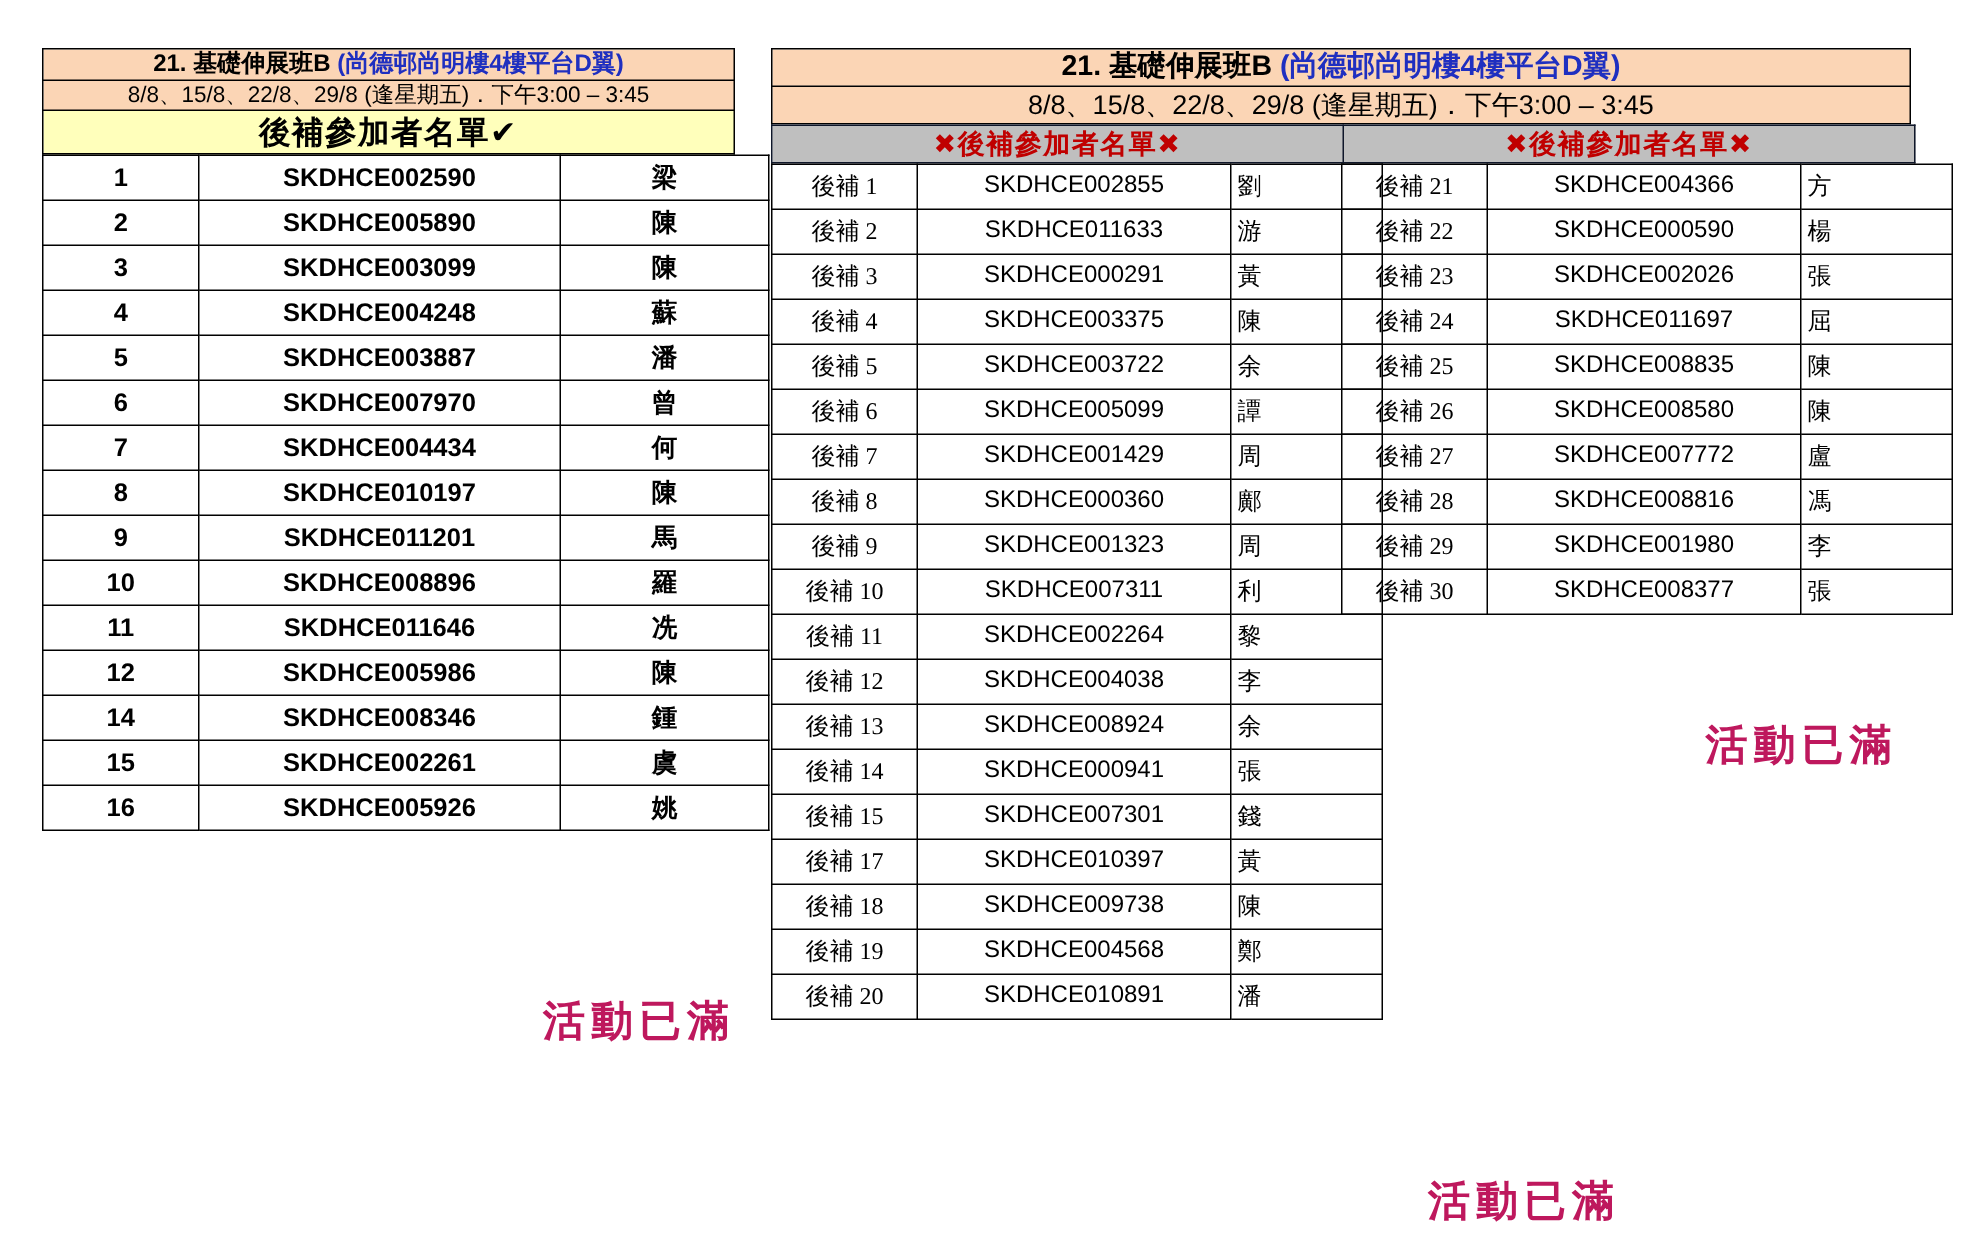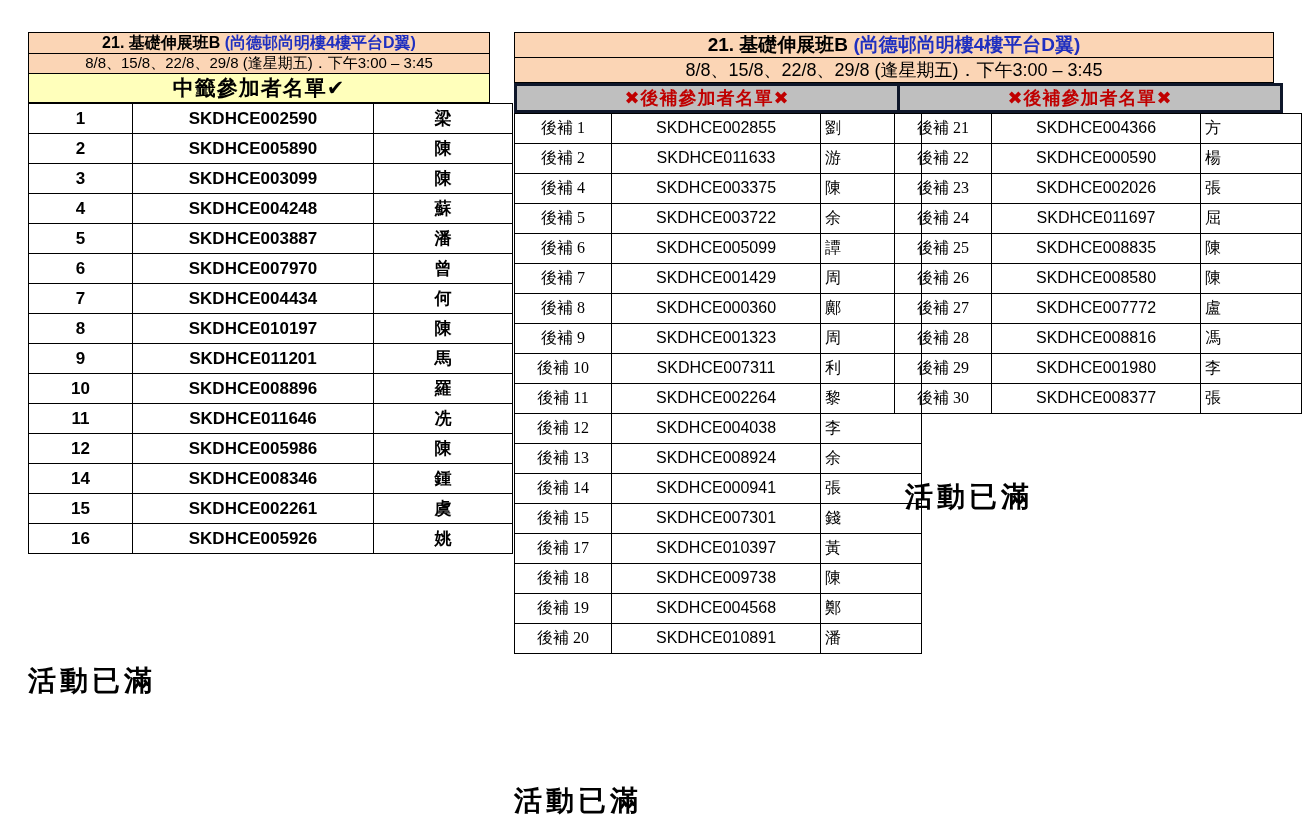--- a/index.html
+++ b/index.html
@@ -78,21 +78,21 @@
     border: 1px solid #000000;
     background: #ffffbb;
     text-align: center;
     font-size: 21px;
     font-weight: bold;
     padding: 5px 4px 6px 4px;
     letter-spacing: 1px;
   }
 
   .header-gray {
-    border: 3px solid #0f172a;
+    border: 1px solid #0f172a;
     background: #bfbfbf;
     text-align: center;
     font-size: 18px;
     font-weight: bold;
     color: #c00000;
     padding: 5px 4px 6px 4px;
     letter-spacing: 1px;
   }
 
   
@@ -131,25 +131,25 @@
     border: 1px solid #000000;
     height: 29px;
     font-size: 16px;
     padding: 0 4px;
   }
   .rn-num { width: 88px; text-align: center; font-size: 15px; font-family: Liberation Serif, serif; }
   .rn-code { width: 200px; text-align: center; }
   .rn-name { width: 92px; text-align: left; padding-left: 8px; }
 
   .full-note {
-    color: #000000;
+    color: #be185d;
     font-weight: bold;
     font-size: 28px;
     letter-spacing: 4px;
-    text-align: left;
+    text-align: right;
   }
 
   .left-full {
     position: absolute;
     left: 28px;
     top: 662px;
     width: 462px;
   }
   .right-full-inner {
     position: absolute;
@@ -176,21 +176,21 @@
       <tbody>
           <tr class="hdr-row">
         <td class="title-cell">
           <span>21. 基礎伸展班B </span><span class="loc">(尚德邨尚明樓4樓平台D翼)</span>
         </td>
       </tr>
       <tr class="hdr-row">
         <td class="date-cell">8/8、15/8、22/8、29/8 (逢星期五)．下午3:00 – 3:45</td>
       </tr>
       <tr class="hdr-row">
-        <td class="header-yellow">中籤參加者名單✔</td>
+        <td class="header-yellow">後補參加者名單✔</td>
       </tr>
     </tbody>
       </table>
 
     <table class="list-left">
       <tbody id="left-rows">
           <tr>
             <td class="ln-num">1</td>
             <td class="ln-code">SKDHCE002590</td>
             <td class="ln-name">梁</td>
@@ -302,20 +302,25 @@
                 <td class="rn-num">後補 1</td>
                 <td class="rn-code">SKDHCE002855</td>
                 <td class="rn-name">劉</td>
               </tr>
               <tr>
                 <td class="rn-num">後補 2</td>
                 <td class="rn-code">SKDHCE011633</td>
                 <td class="rn-name">游</td>
               </tr>
               <tr>
+                <td class="rn-num">後補 3</td>
+                <td class="rn-code">SKDHCE000291</td>
+                <td class="rn-name">黃</td>
+              </tr>
+              <tr>
                 <td class="rn-num">後補 4</td>
                 <td class="rn-code">SKDHCE003375</td>
                 <td class="rn-name">陳</td>
               </tr>
               <tr>
                 <td class="rn-num">後補 5</td>
                 <td class="rn-code">SKDHCE003722</td>
                 <td class="rn-name">余</td>
               </tr>
               <tr>

